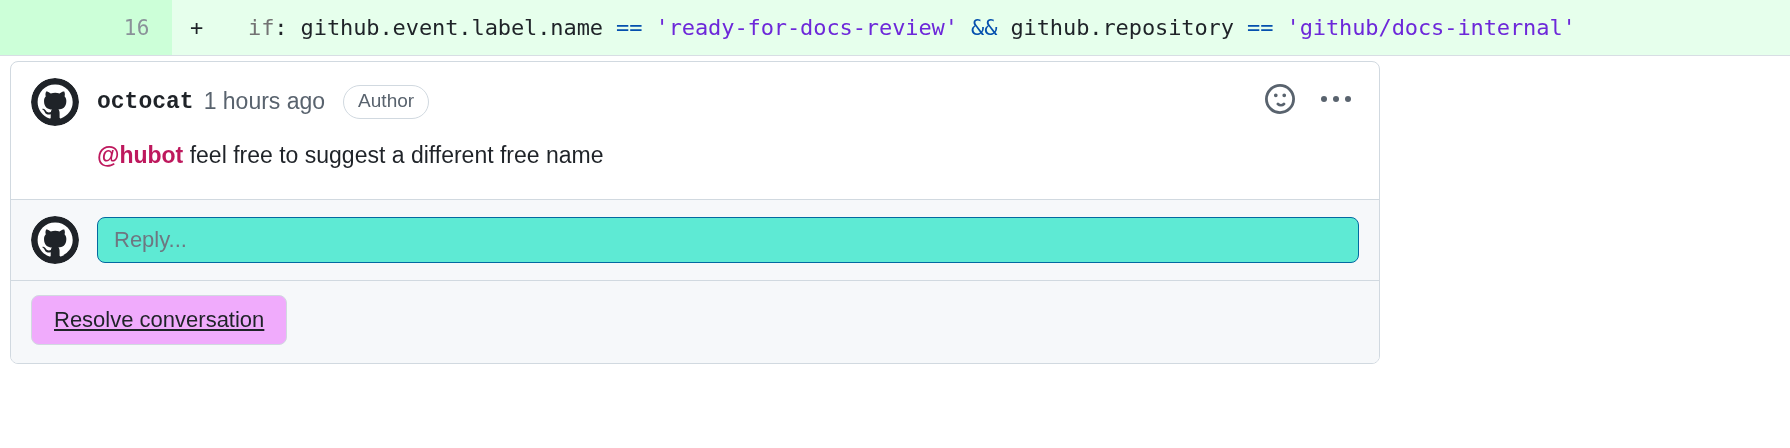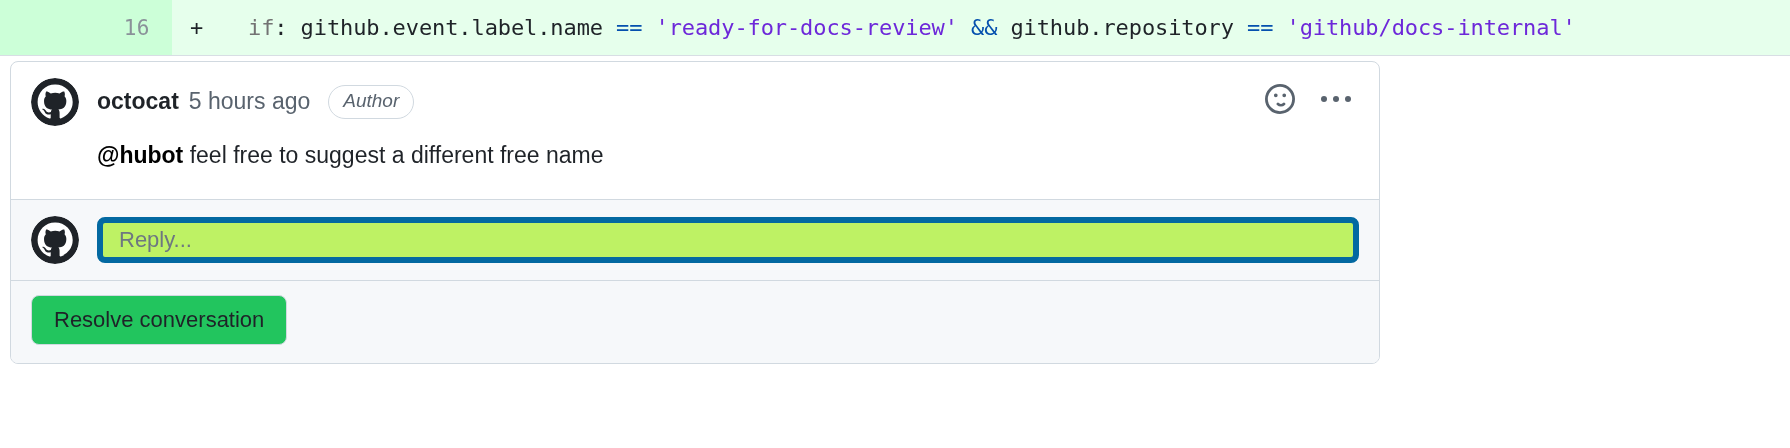--- a/index.html
+++ b/index.html
@@ -103,34 +103,34 @@
   .meta {
     display: flex;
     align-items: center;
     margin-left: 18px;
     gap: 10px;
   }
   .author-name {
     font-size: 23px;
     font-weight: bold;
     color: #1f2328;
+    font-family: Liberation Mono, monospace;
   }
   .timestamp {
     font-size: 23px;
     color: #59636e;
   }
   .badge {
     margin-left: 8px;
     border: 1px solid #d1d9e0;
     border-radius: 999px;
     padding: 4px 14px 5px 14px;
     font-size: 19px;
     color: #59636e;
     line-height: 1.2;
-    font-style: italic;
   }
   .header-actions {
     position: absolute;
     right: 28px;
     top: 22px;
     display: flex;
     align-items: center;
     gap: 26px;
   }
   .icon-btn {
@@ -154,63 +154,64 @@
   }
 
   .comment-body {
     padding: 6px 20px 26px 86px;
     font-size: 23px;
     line-height: 1.5;
     color: #1f2328;
   }
   .mention {
     font-weight: bold;
-    color: #000000;
+    color: #be185d;
   }
 
   .reply-row {
     display: flex;
     align-items: center;
     gap: 18px;
     background: #f6f8fa;
     border-top: 1px solid #d1d9e0;
     padding: 16px 20px;
   }
   .reply-input {
     flex: 1;
     height: 46px;
-    background: #bef264;
-    border: 6px solid #0369a1;
+    background: #5eead4;
+    border: 1px solid #0369a1;
     border-radius: 8px;
     display: flex;
     align-items: center;
     padding: 0 16px;
     font-size: 22px;
     color: #6e7781;
     box-sizing: border-box;
     cursor: text;
   }
 
   .footer-row {
     background: #f6f8fa;
     border-top: 1px solid #d1d9e0;
     padding: 14px 20px 18px 20px;
   }
   .resolve-btn {
     display: inline-flex;
     align-items: center;
     justify-content: center;
-    background: #22c55e;
+    background: #f0abfc;
     border: 1px solid #d1d9e0;
     border-radius: 8px;
     padding: 11px 22px;
     font-size: 22px;
     font-family: "Liberation Sans", sans-serif;
     color: #1f2328;
     cursor: pointer;
+    text-decoration: underline;
   }
 </style>
 </head>
 <body>
 
 <div class="diff-row">
   <div class="diff-gutter">16</div>
   <div class="diff-marker">+</div>
   <div class="diff-code"><span class="tok-key">if</span><span class="tok-plain">: </span><span class="tok-plain">github.event.label.name </span><span class="tok-op">== </span><span class="tok-str">'ready-for-docs-review' </span><span class="tok-op">&amp;&amp; </span><span class="tok-plain">github.repository </span><span class="tok-op">== </span><span class="tok-str">'github/docs-internal'</span></div>
 </div>
@@ -219,21 +220,21 @@
 
   <div class="comment-header">
     <span>
       <svg class="avatar" viewBox="0 0 16 16" aria-hidden="true">
         <circle cx="8" cy="8" r="8" fill="#1f2328"></circle>
         <path fill="#ffffff" d="M8 2.2c-3.2 0-5.8 2.6-5.8 5.8 0 2.56 1.66 4.73 3.97 5.5.29.05.4-.13.4-.28v-1.1c-1.61.35-1.95-.68-1.95-.68-.27-.68-.65-.86-.65-.86-.53-.36.04-.35.04-.35.59.04.9.6.9.6.52.9 1.36.64 1.7.49.05-.38.2-.64.37-.79-1.29-.15-2.64-.64-2.64-2.87 0-.63.23-1.15.6-1.56-.06-.15-.26-.74.06-1.55 0 0 .49-.16 1.6.6a5.5 5.5 0 0 1 2.92 0c1.11-.76 1.6-.6 1.6-.6.32.81.12 1.4.06 1.55.37.41.6.93.6 1.56 0 2.24-1.36 2.72-2.65 2.86.21.18.4.54.4 1.08v1.6c0 .16.1.34.4.28a5.81 5.81 0 0 0 3.97-5.5c0-3.2-2.6-5.8-5.8-5.8Z"></path>
       </svg>
     </span>
     <div class="meta">
       <span class="author-name">octocat</span>
-      <span class="timestamp">5 hours ago</span>
+      <span class="timestamp">1 hours ago</span>
       <span class="badge">Author</span>
     </div>
     <div class="header-actions">
       <span class="icon-btn">
         <svg width="30" height="30" viewBox="0 0 16 16" fill="currentColor" aria-hidden="true">
           <path d="M8 0a8 8 0 1 1 0 16A8 8 0 0 1 8 0ZM1.5 8a6.5 6.5 0 1 0 13 0 6.5 6.5 0 0 0-13 0Zm4.879 2.121a.75.75 0 0 1 1.06 0 1.5 1.5 0 0 0 2.122 0 .75.75 0 1 1 1.06 1.06 3 3 0 0 1-4.242 0 .75.75 0 0 1 0-1.06ZM5.75 7a1 1 0 1 1 0-2 1 1 0 0 1 0 2Zm5.5-1a1 1 0 1 1-2 0 1 1 0 0 1 2 0Z"></path>
         </svg>
       </span>
       <span class="kebab">
         <i></i>

